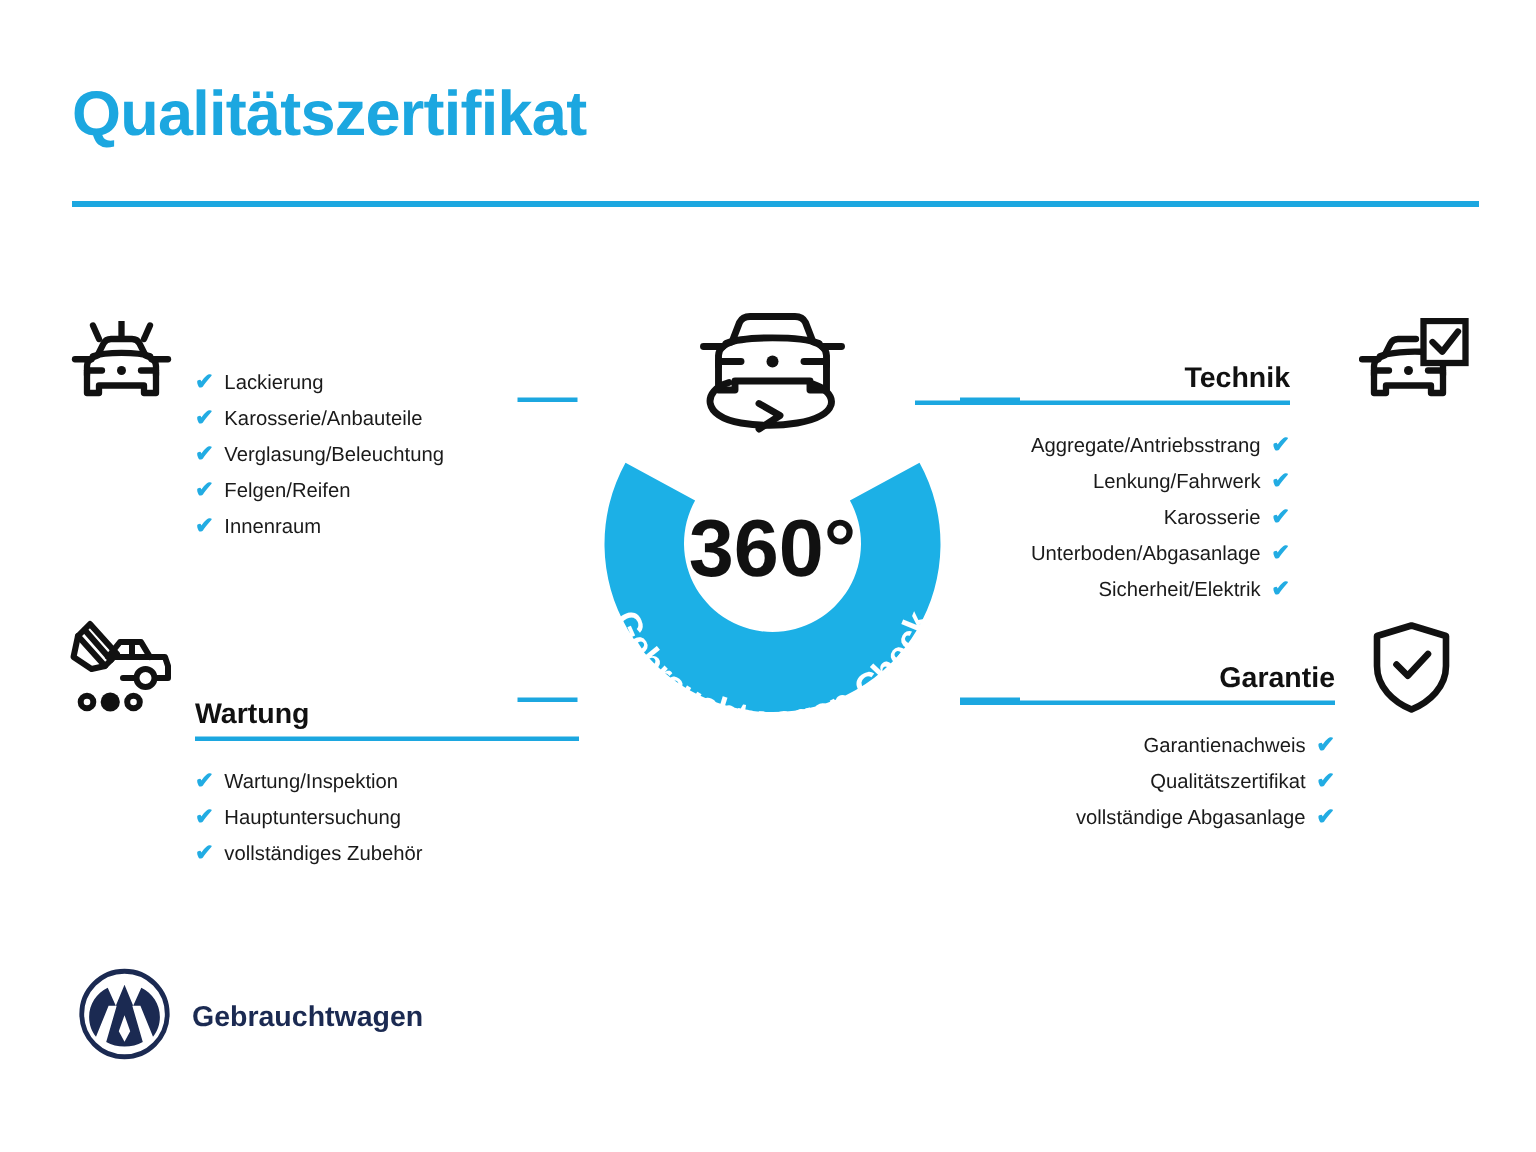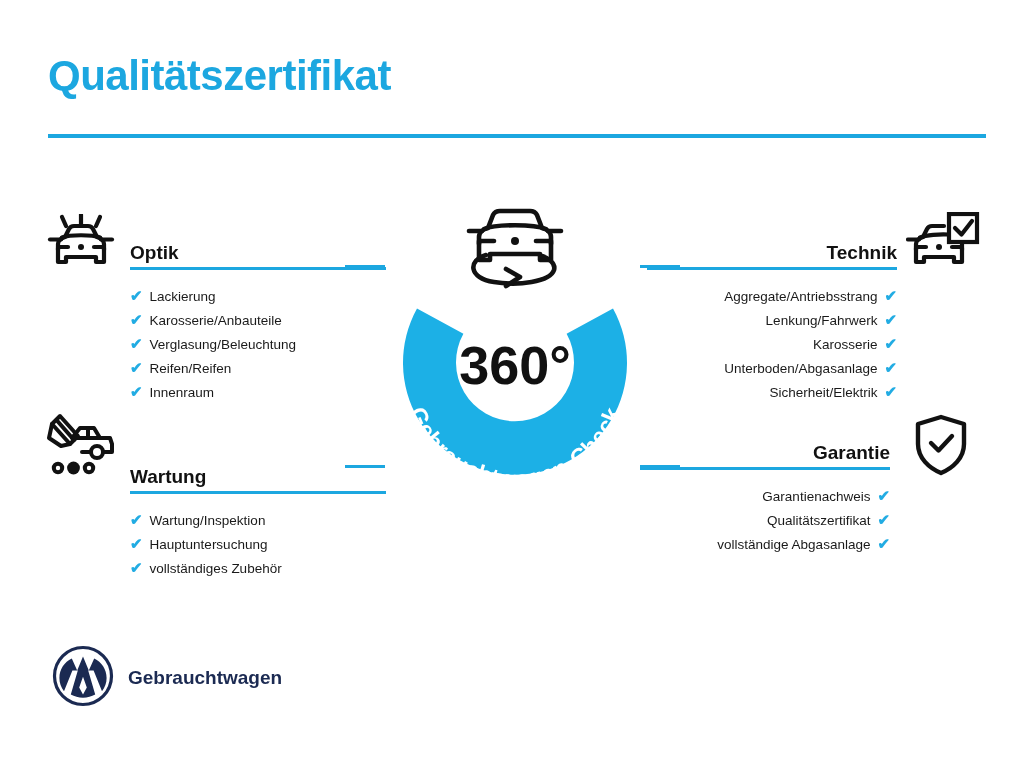--- a/index.html
+++ b/index.html
@@ -50,21 +50,21 @@
   .left .check{margin-right:7px;}
 
   
   .right .sec-title{right:0;}
   .right .item{justify-content:flex-end;}
   .right .check{margin-left:7px;order:2;}
 
   
   #sec-optik{left:130px;top:228px;width:256px;}
   #sec-wartung{left:130px;top:452px;width:256px;}
-  #sec-technik{left:647px;top:228px;width:250px;}
+  #sec-technik{left:610px;top:228px;width:250px;}
   #sec-garantie{left:640px;top:428px;width:250px;}
   #sec-optik .sec-rule,#sec-wartung .sec-rule{width:256px;}
   #sec-technik .sec-rule,#sec-garantie .sec-rule{width:250px;}
 
   
   .icon{position:absolute;}
   #icon-optik{left:46px;top:214px;}
   #icon-wartung{left:44px;top:412px;}
   #icon-technik{left:906px;top:212px;}
   #icon-garantie{left:912px;top:414px;}
@@ -157,40 +157,36 @@
       <path d="M19 29 L26.5 36.5 L40 22" fill="none" stroke="#111" stroke-width="4.4" stroke-linecap="round" stroke-linejoin="round"></path>
     </svg>
   </div>
 
   <div class="connector" style="left:345px;top:265px;width:40px;"></div>
   <div class="connector" style="left:640px;top:265px;width:40px;"></div>
   <div class="connector" style="left:345px;top:465px;width:40px;"></div>
   <div class="connector" style="left:640px;top:465px;width:40px;"></div>
 
   <div class="section left" id="sec-optik">
-    <div class="sec-head">
-      <div class="sec-title">Optik</div>
-      <div class="sec-rule"></div>
-    </div>
     <div class="items">
       <div class="item">
         <span class="check">✔</span>
         <span>Lackierung</span>
       </div>
       <div class="item">
         <span class="check">✔</span>
         <span>Karosserie/Anbauteile</span>
       </div>
       <div class="item">
         <span class="check">✔</span>
         <span>Verglasung/Beleuchtung</span>
       </div>
       <div class="item">
         <span class="check">✔</span>
-        <span>Reifen/Reifen</span>
+        <span>Felgen/Reifen</span>
       </div>
       <div class="item">
         <span class="check">✔</span>
         <span>Innenraum</span>
       </div>
     </div>
   </div>
 
   <div class="section left" id="sec-wartung">
     <div class="sec-head">

